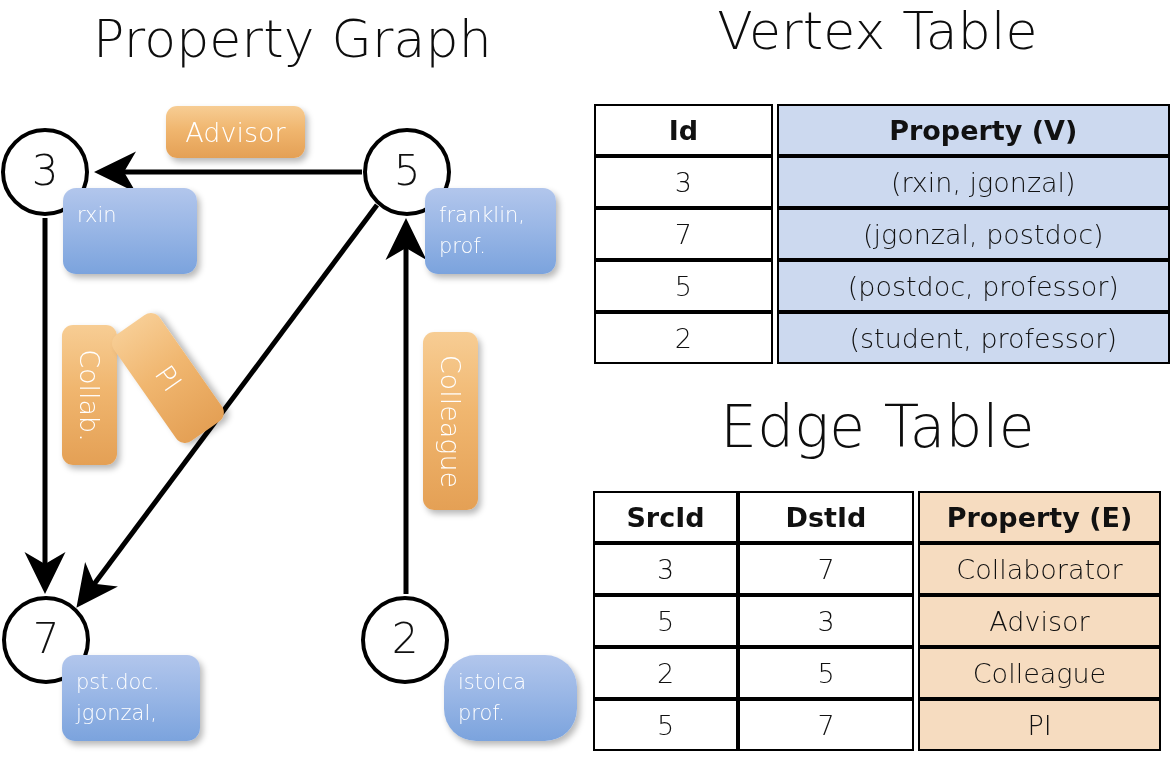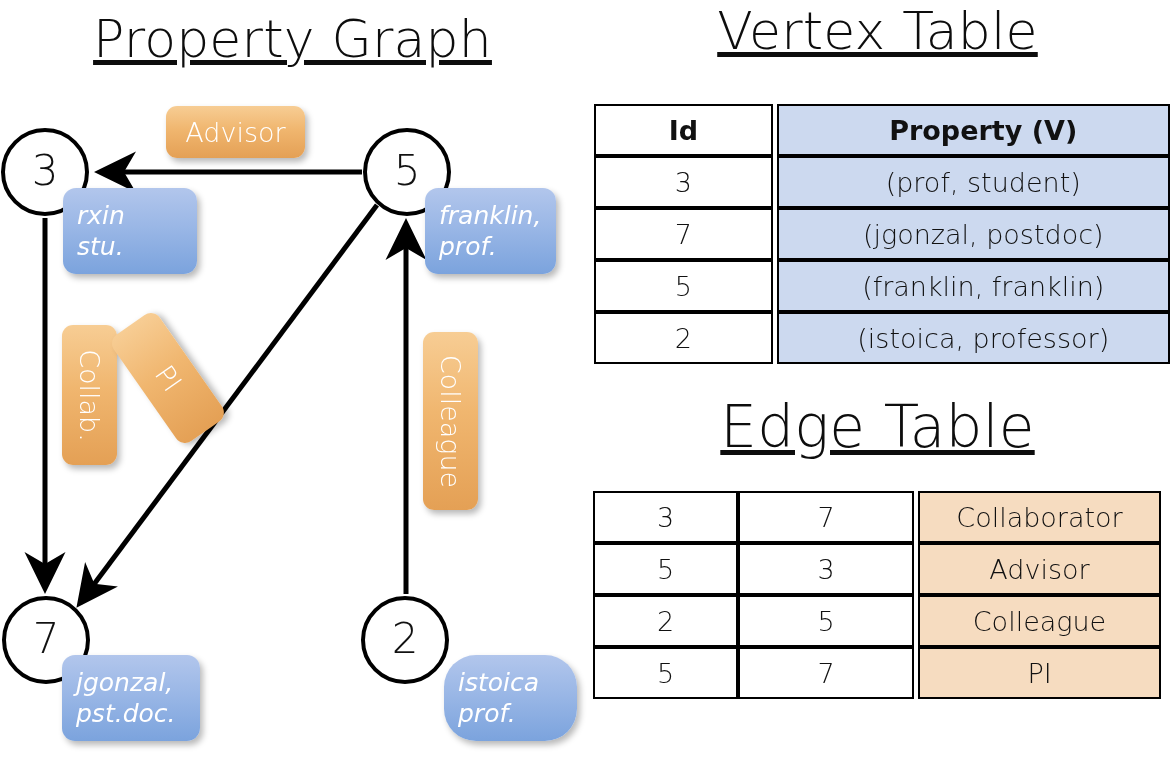--- a/index.html
+++ b/index.html
@@ -9,21 +9,20 @@
     -webkit-font-smoothing:antialiased;
   }
   .panel{position:absolute;}
 
   
   .big-title{
     position:absolute;text-align:center;
     font-family:"DejaVu Sans","Liberation Sans",sans-serif;
     font-weight:300;color:#0d0d0d;white-space:nowrap;
     letter-spacing:.2px;
-    text-decoration:underline;
   }
   #title-property-graph{left:0;top:8;width:585px;top:8px;font-size:52px;line-height:62px;}
   #title-vertex-table{left:585px;top:0;width:585px;font-size:52px;line-height:62px;}
   #title-edge-table{left:585px;top:396px;width:585px;font-size:58px;line-height:62px;}
 
   
   #graph{left:0;top:0;width:585px;height:760px;}
   #graph-svg{position:absolute;left:0;top:0;width:585px;height:760px;}
 
   .node{
@@ -37,24 +36,23 @@
   #node-3{left:1px;top:128px;}
   #node-5{left:363px;top:128px;}
   #node-7{left:2px;top:596px;}
   #node-2{left:361px;top:596px;}
 
   
   .prop-box{
     position:absolute;border-radius:13px;box-sizing:border-box;
     background:linear-gradient(to bottom,#b2c6ec 0%,#9ab7e6 45%,#7ba3dd 100%);
     box-shadow:3px 4px 6px rgba(0,0,0,.28);
-    color:#ffffff;font-size:25px;line-height:31px;
+    color:#ffffff;font-size:21px;line-height:31px;
     font-family:"DejaVu Sans","Liberation Sans",sans-serif;font-weight:300;
     padding:12px 0 0 14px;
-    font-style:italic;
   }
   #prop-rxin{left:63px;top:188px;width:134px;height:86px;}
   #prop-franklin{left:425px;top:188px;width:131px;height:86px;}
   #prop-jgonzal{left:62px;top:655px;width:138px;height:86px;}
   #prop-istoica{left:444px;top:655px;width:133px;height:86px;border-radius:32px;}
 
   
   .edge-box{
     position:absolute;box-sizing:border-box;border-radius:11px;
     background:linear-gradient(to bottom,#f7cd94 0%,#f0b66f 45%,#e4a055 100%);
@@ -125,29 +123,28 @@
     </g>
   </svg>
 
   <div class="node" id="node-3">3</div>
   <div class="node" id="node-5">5</div>
   <div class="node" id="node-7">7</div>
   <div class="node" id="node-2">2</div>
 
   <div class="prop-box" id="prop-rxin">
     <div>rxin</div>
-    <div>stu.</div>
   </div>
   <div class="prop-box" id="prop-franklin">
     <div>franklin,</div>
     <div>prof.</div>
   </div>
   <div class="prop-box" id="prop-jgonzal">
+    <div>pst.doc.</div>
     <div>jgonzal,</div>
-    <div>pst.doc.</div>
   </div>
   <div class="prop-box" id="prop-istoica">
     <div>istoica</div>
     <div>prof.</div>
   </div>
 
   <div class="edge-box" id="edge-advisor">
     <span>Advisor</span>
   </div>
   <div class="edge-box" id="edge-collab">
@@ -166,45 +163,51 @@
 <table class="tbl" id="vertex-table">
   <tbody>
     <tr>
       <td class="hdr c-id">Id</td>
       <td class="sep"></td>
       <td class="hdr c-prop blue">Property (V)</td>
     </tr>
     <tr>
       <td class="c-id">3</td>
       <td class="sep"></td>
-      <td class="c-prop blue">(prof, student)</td>
+      <td class="c-prop blue">(rxin, jgonzal)</td>
     </tr>
     <tr>
       <td class="c-id">7</td>
       <td class="sep"></td>
       <td class="c-prop blue">(jgonzal, postdoc)</td>
     </tr>
     <tr>
       <td class="c-id">5</td>
       <td class="sep"></td>
-      <td class="c-prop blue">(franklin, franklin)</td>
+      <td class="c-prop blue">(postdoc, professor)</td>
     </tr>
     <tr>
       <td class="c-id">2</td>
       <td class="sep"></td>
-      <td class="c-prop blue">(istoica, professor)</td>
+      <td class="c-prop blue">(student, professor)</td>
     </tr>
   </tbody>
 </table>
 
 <div class="big-title" id="title-edge-table">Edge Table</div>
 
 <table class="tbl" id="edge-table">
   <tbody>
     <tr>
+      <td class="hdr c-src">SrcId</td>
+      <td class="hdr c-dst">DstId</td>
+      <td class="sep"></td>
+      <td class="hdr c-prop orange">Property (E)</td>
+    </tr>
+    <tr>
       <td class="c-src">3</td>
       <td class="c-dst">7</td>
       <td class="sep"></td>
       <td class="c-prop orange">Collaborator</td>
     </tr>
     <tr>
       <td class="c-src">5</td>
       <td class="c-dst">3</td>
       <td class="sep"></td>
       <td class="c-prop orange">Advisor</td>

